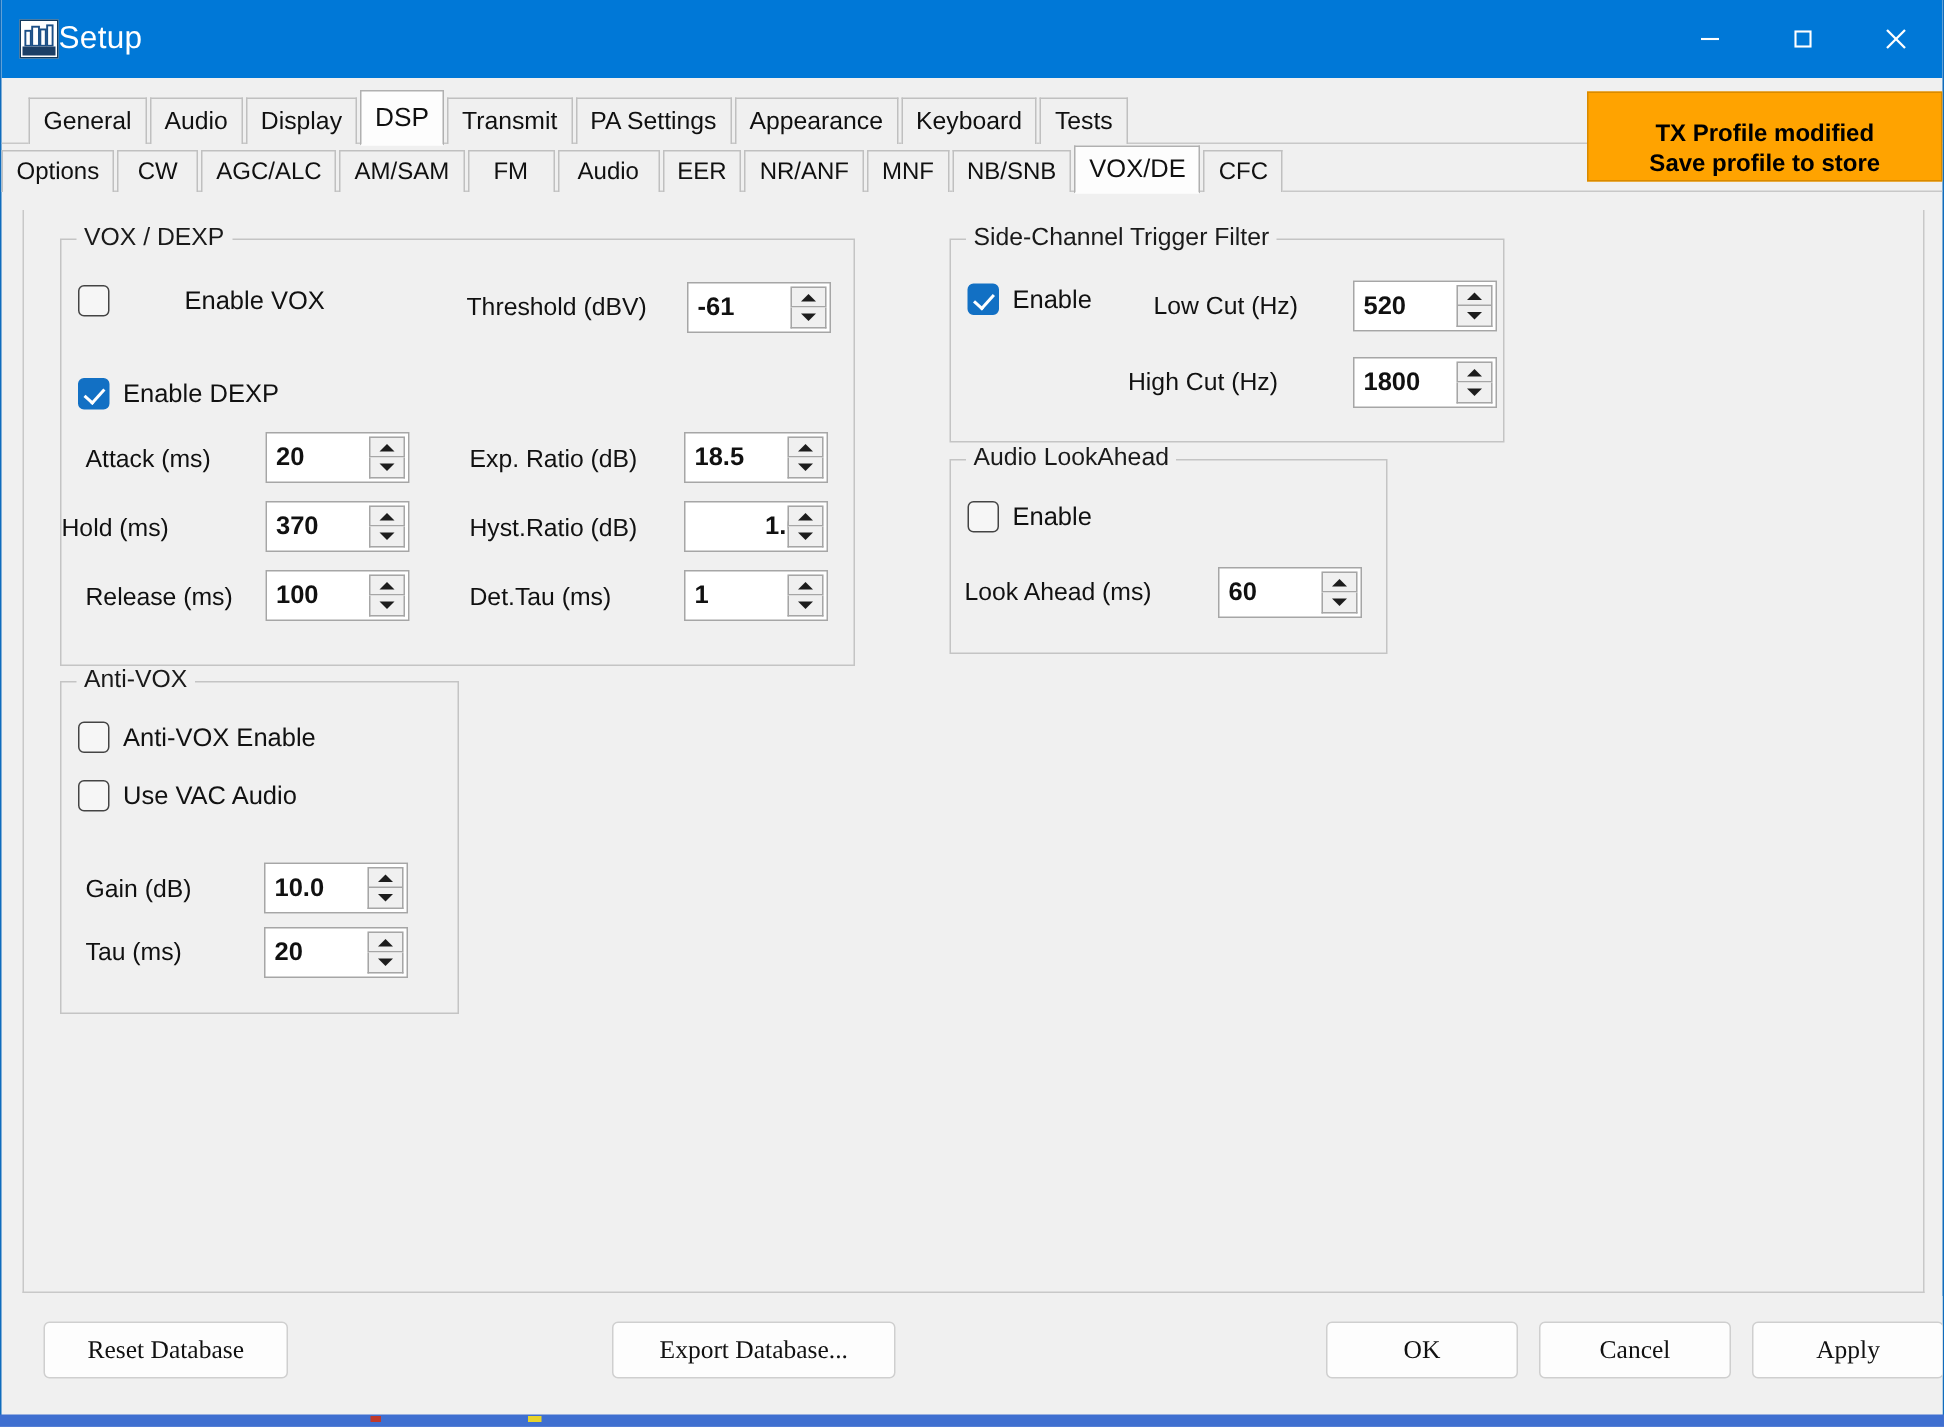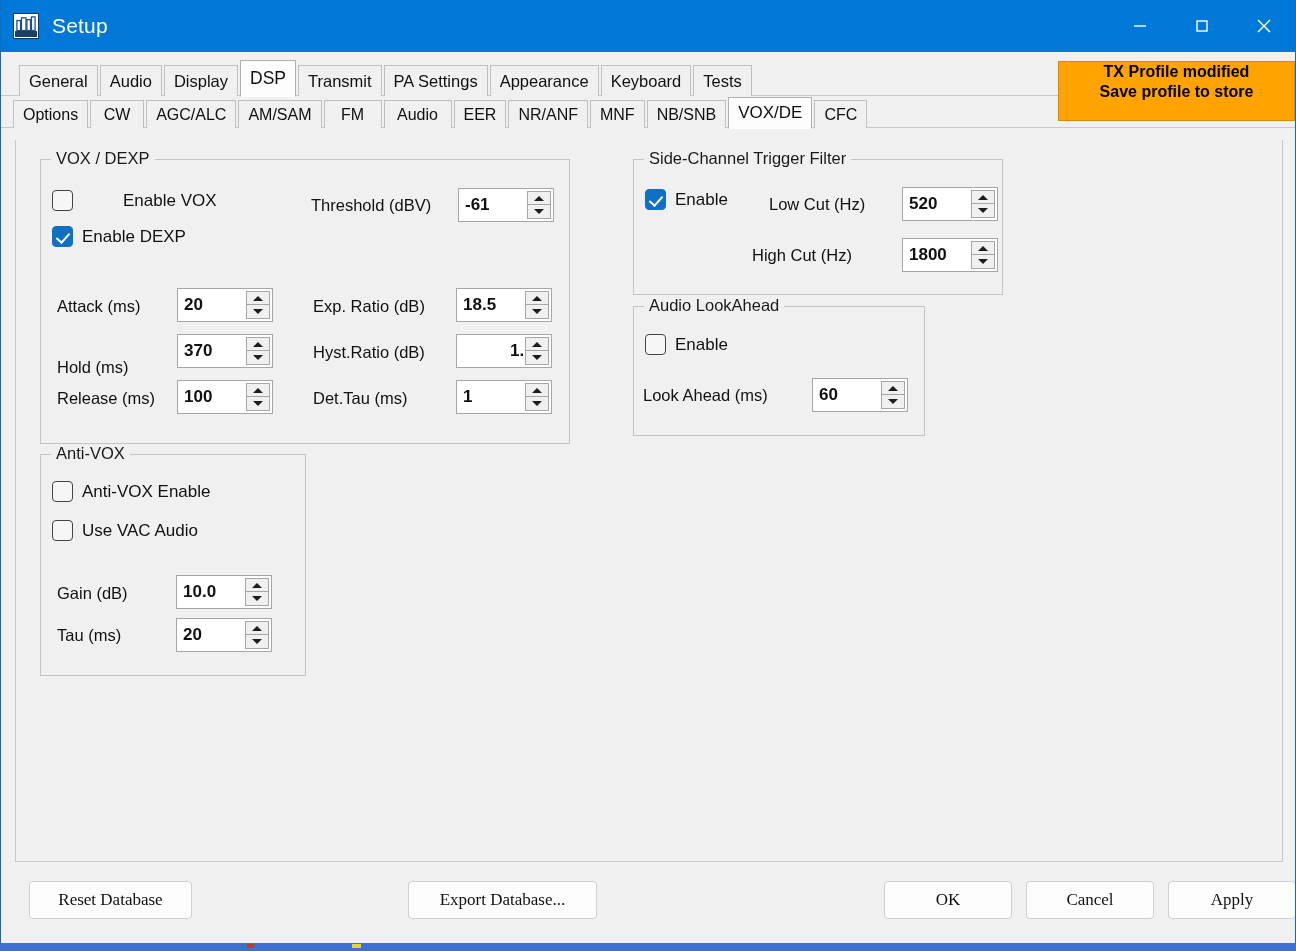--- a/index.html
+++ b/index.html
@@ -38,21 +38,20 @@
   .app-icon .bars {
     position: absolute; left: 2px; top: 2px; right: 2px; bottom: 8px;
   }
   .app-icon .lbl {
     position: absolute; left: 1px; right: 1px; bottom: 1px;
     height: 6px; background: #1c3f66;
   }
   .title-text {
     color: #ffffff;
     font-size: 21px;
-    margin-left: 13px;
     letter-spacing: 0.2px;
   }
   .wincontrols {
     position: absolute; right: 0; top: 0;
     height: 52px; display: flex;
   }
   .wc {
     width: 62px; height: 52px;
     display: flex; align-items: center; justify-content: center;
   }
@@ -63,21 +62,21 @@
     height: 36px;
     margin: 8px 0 0 0;
     padding-left: 18px;
     border-bottom: 1px solid #c8c8c8;
     display: flex;
     align-items: flex-end;
   }
   .tabstrip2 {
     position: relative;
     height: 32px;
-    padding-left: 12px;
+    padding-left: 0;
     display: flex;
     align-items: flex-end;
     border-bottom: 1px solid #c8c8c8;
   }
   .tab {
     height: 31px;
     background: #f0f0f0;
     border: 1px solid #c0c0c0;
     border-bottom: none;
     margin-right: 2px;
@@ -107,21 +106,21 @@
     position: absolute;
     right: 0px; top: 1px;
     width: 237px; height: 60px;
     background: #ffa300;
     border: 1px solid #d88a00;
     color: #000;
     font-size: 16px;
     font-weight: bold;
     line-height: 1.25;
     display: flex; flex-direction: column;
-    align-items: center; justify-content: flex-start;
+    align-items: center; justify-content: flex-end;
     z-index: 10;
   }
   
   .panel {
     position: absolute;
     left: 14px; top: 140px;
     width: 1268px; height: 722px;
     background: #f0f0f0;
     border: 1px solid #c8c8c8;
     border-top: none;
@@ -333,39 +332,39 @@
         <div class="arrows">
           <div class="a up">
               <i></i>
             </div>
           <div class="a dn">
               <i></i>
             </div>
         </div>
       </div>
 
-      <div class="cb on" style="left:11px; top:66px;">
+      <div class="cb on" style="left:11px; top:92px;">
         <span class="box"></span>
         <span class="txt">Enable DEXP</span>
       </div>
 
       <div class="lbl" style="left:16px; top:138px;">Attack (ms)</div>
       <div class="spin" style="left:136px; top:128px; width:96px;">
         <div class="val">20</div>
         <div class="arrows">
           <div class="a up">
               <i></i>
             </div>
           <div class="a dn">
               <i></i>
             </div>
         </div>
       </div>
 
-      <div class="lbl" style="left:16px; top:184px;margin-top:15px;">Hold (ms)</div>
+      <div class="lbl" style="left:0; top:184px;">Hold (ms)</div>
       <div class="spin" style="left:136px; top:174px; width:96px;">
         <div class="val">370</div>
         <div class="arrows">
           <div class="a up">
               <i></i>
             </div>
           <div class="a dn">
               <i></i>
             </div>
         </div>

